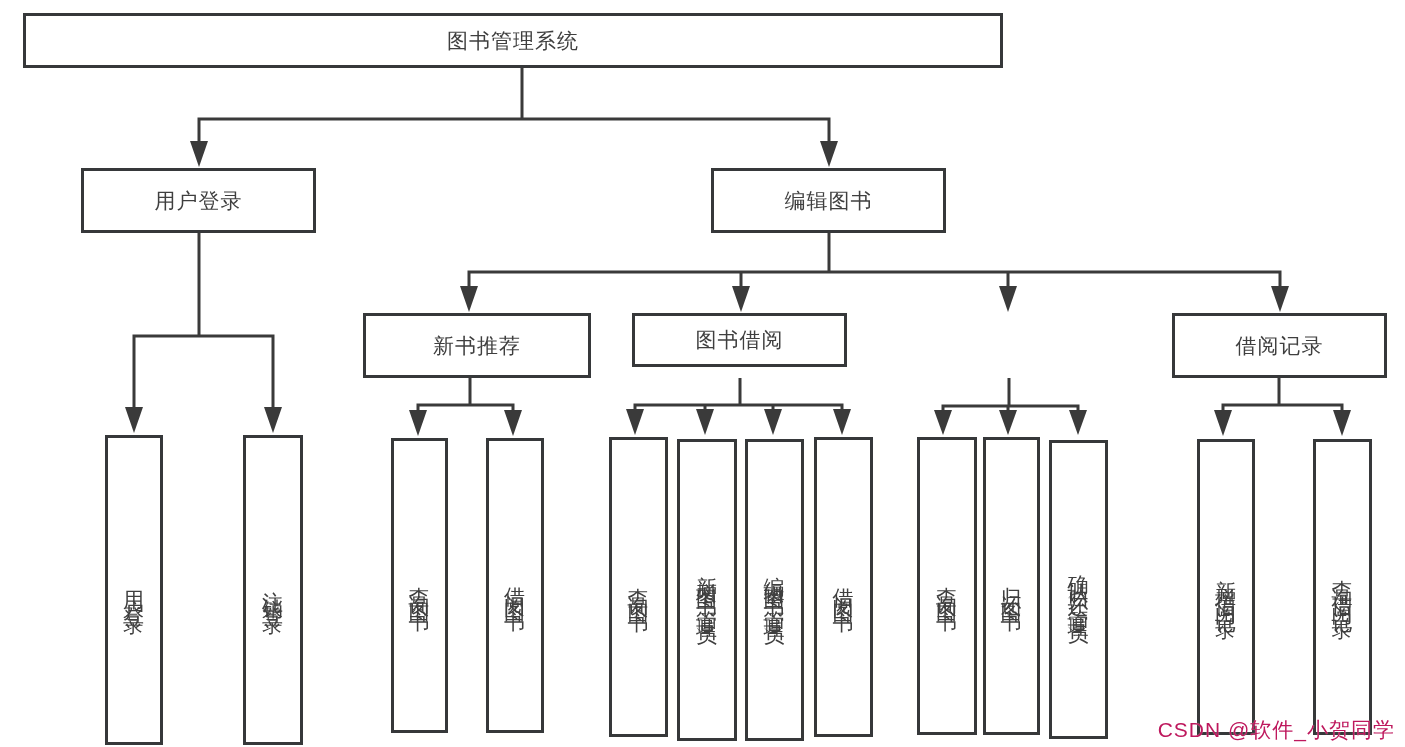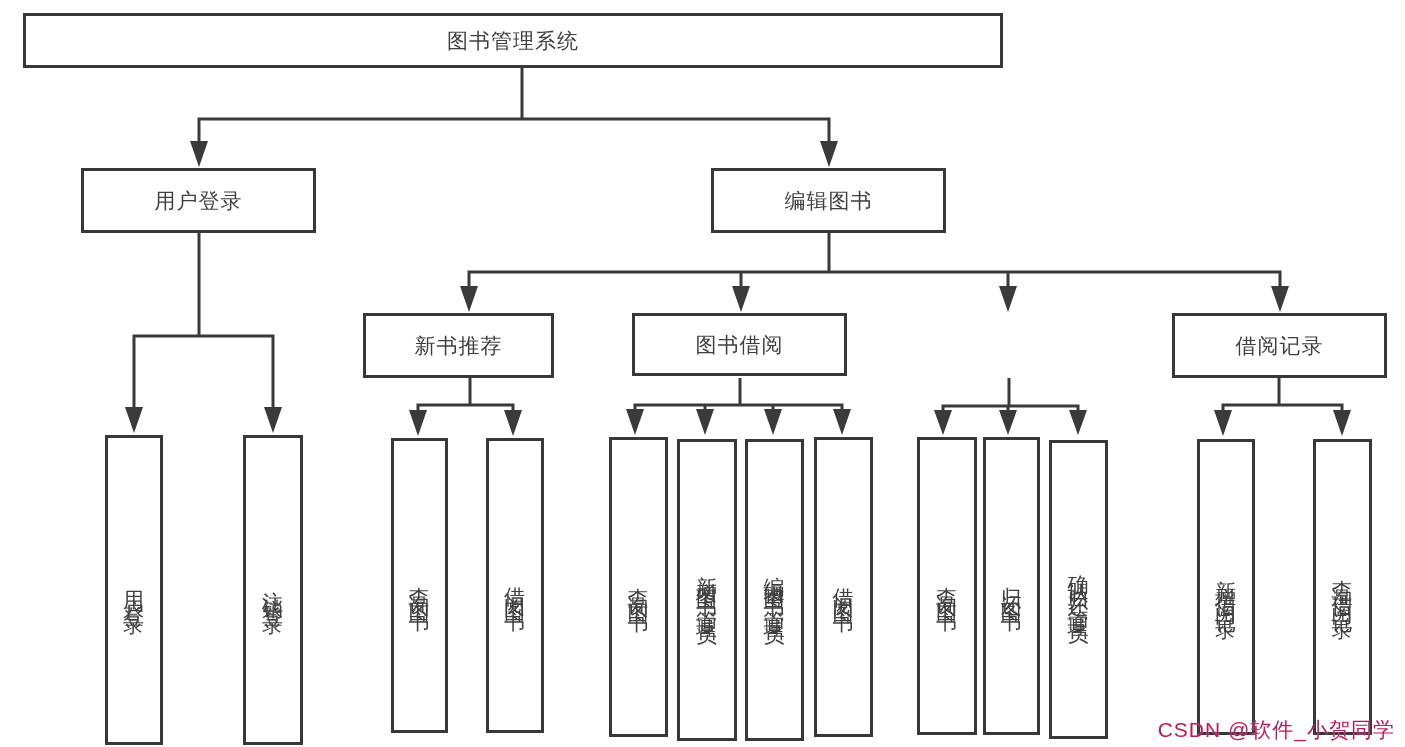--- a/index.html
+++ b/index.html
@@ -90,22 +90,22 @@
       <polygon points="1214,410 1232,410 1223,436"></polygon>
       <polygon points="1333,410 1351,410 1342,436"></polygon>
     </g>
   </svg>
 
   <div class="node" style="left:23px;top:13px;width:980px;height:55px;">图书管理系统</div>
 
   <div class="node" style="left:81px;top:168px;width:235px;height:65px;">用户登录</div>
   <div class="node" style="left:711px;top:168px;width:235px;height:65px;">编辑图书</div>
 
-  <div class="node" style="left:363px;top:313px;width:191px;height:65px;">新书推荐</div>
-  <div class="node" style="left:632px;top:313px;width:215px;height:63px;">图书借阅</div>
+  <div class="node" style="left:363px;top:313px;width:228px;height:65px;">新书推荐</div>
+  <div class="node" style="left:632px;top:313px;width:215px;height:54px;">图书借阅</div>
   <div class="node" style="left:1172px;top:313px;width:215px;height:65px;">借阅记录</div>
 
   <div class="node leaf" style="left:105px;top:435px;width:58px;height:310px;">用户登录</div>
   <div class="node leaf" style="left:243px;top:435px;width:60px;height:310px;">注销登录</div>
 
   <div class="node leaf" style="left:391px;top:438px;width:57px;height:295px;">查询图书</div>
   <div class="node leaf" style="left:486px;top:438px;width:58px;height:295px;">借阅图书</div>
 
   <div class="node leaf" style="left:609px;top:437px;width:59px;height:300px;">查询图书</div>
   <div class="node leaf" style="left:677px;top:439px;width:60px;height:302px;letter-spacing:7px;">新增图书（管理员）</div>

